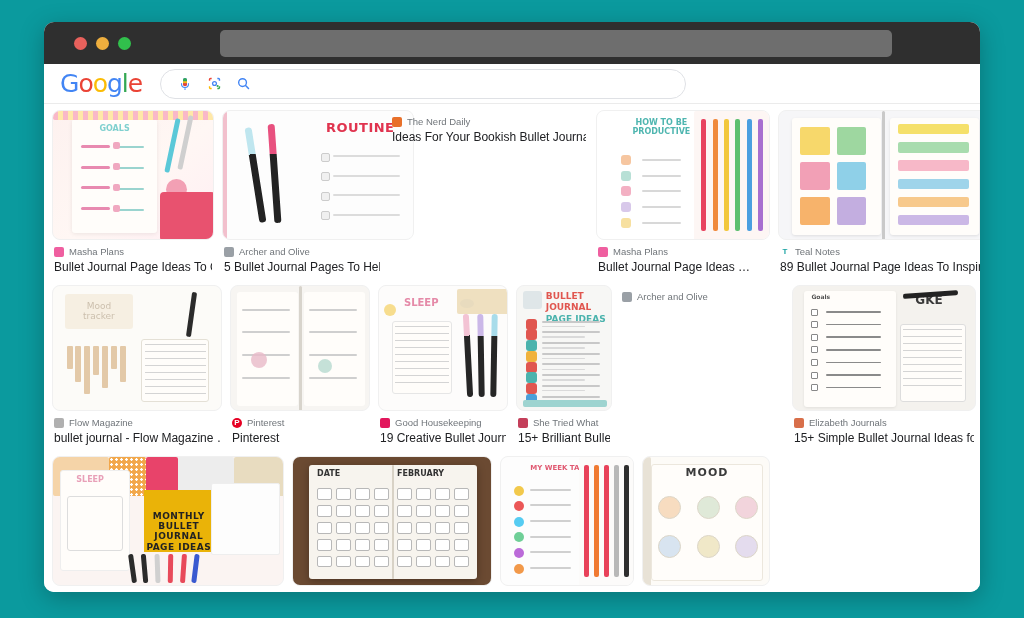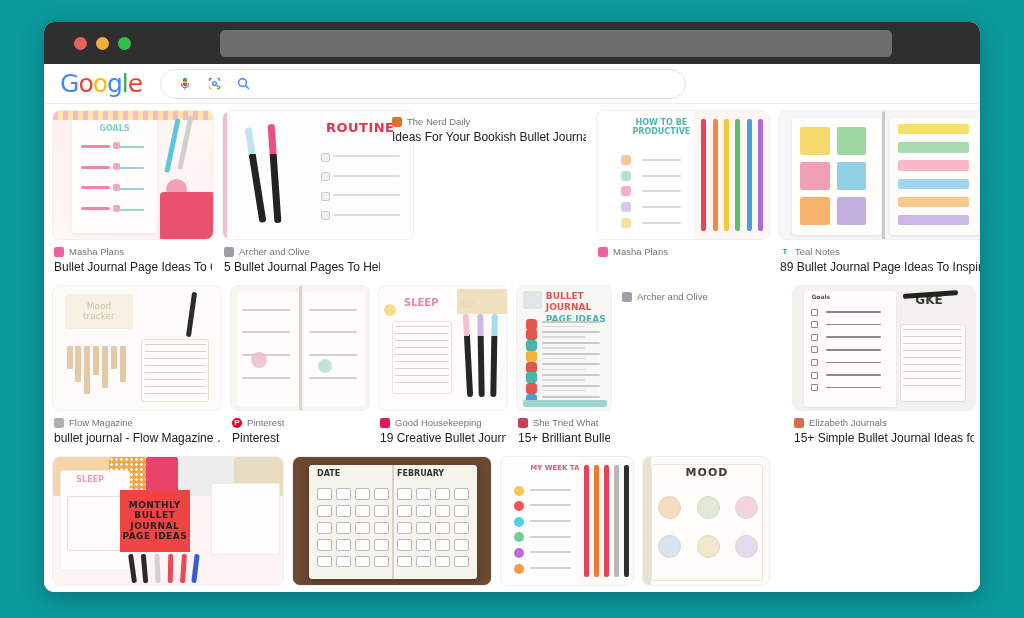--- a/index.html
+++ b/index.html
@@ -294,20 +294,21 @@
               <div class="pen" style="left:138.32999999999998px;top:7.8px;width:5px;height:111.8px;background:#5dbf6e;border-radius:2px"></div>
               <div class="pen" style="left:149.64px;top:7.8px;width:5px;height:111.8px;background:#4a9fe0;border-radius:2px"></div>
               <div class="pen" style="left:160.95000000000002px;top:7.8px;width:5px;height:111.8px;background:#a86fd0;border-radius:2px"></div>
             </div>
           </div>
           <div class="caption">
             <div class="src-line">
               <span class="favicon" style="background: rgb(239, 95, 160);"></span>
               <span>Masha Plans</span>
             </div>
+            <div class="title-line">Bullet Journal Page Ideas …</div>
           </div>
         </div>
         <div class="tile" style="width: 213px;">
           <div class="thumb" style="width: 213px; height: 130px;">
             <div class="art">
               <div style="position:absolute;inset:0;background:#f6f6f8"></div>
     <div class="paper" style="left:12.78px;top:6.5px;width:89.46px;height:117px;box-shadow:0 1px 3px rgba(0,0,0,.1)"></div>
     <div class="paper" style="left:110.76px;top:6.5px;width:89.46px;height:117px;box-shadow:0 1px 3px rgba(0,0,0,.1)"></div>
     <div class="stripe" style="left:21.3px;top:15.6px;width:29.820000000000004px;height:28.6px;background:#f7d86b;border-radius:2px"></div>
               <div class="stripe" style="left:57.510000000000005px;top:15.6px;width:29.820000000000004px;height:28.6px;background:#9ed7a0;border-radius:2px"></div>
@@ -502,21 +503,21 @@
             <div class="art">
               <div style="position:absolute;inset:0;background:#fbf4f2"></div>
     <div class="stripe" style="left:0;top:0;width:55.68px;height:39px;background:#f5d4a8"></div>
     <div class="stripe" style="left:55.68px;top:0;width:37.12px;height:39px;background:#f2a74a;background-image:radial-gradient(#fff 1px,transparent 1.5px);background-size:5px 5px"></div>
     <div class="stripe" style="left:92.80000000000001px;top:0;width:32.480000000000004px;height:41.6px;background:#e8436a"></div>
     <div class="stripe" style="left:125.28px;top:0;width:55.68px;height:39px;background:#ededed"></div>
     <div class="stripe" style="left:180.96px;top:0;width:51.04px;height:39px;background:#e8dcc0"></div>
     <div class="paper" style="left:6.96px;top:13px;width:69.6px;height:101.4px;border:1px solid #eee"></div>
     <div class="txt" style="left:13.92px;top:18.200000000000003px;width:46.400000000000006px;font-size:8px;color:#e8a0b8">SLEEP</div>
     <div class="paper" style="left:13.92px;top:39px;width:55.68px;height:54.6px;border:1px solid #ddd"></div>
-    <div style="position:absolute;left:67px;top:32.5px;width:69.6px;height:62.4px;background:#ef4444;display:flex;align-items:center;justify-content:center">
+    <div style="position:absolute;left:91px;top:32.5px;width:69.6px;height:62.4px;background:#eab308;display:flex;align-items:flex-end;justify-content:center">
       <div class="txt" style="position:static;width:100%;font-size:9px;color:#222;letter-spacing:.5px">MONTHLY<br>BULLET JOURNAL<br>PAGE IDEAS</div>
     </div>
     <div class="stripe" style="left:157.76000000000002px;top:26px;width:69.6px;height:71.5px;background:#fdfdfd;border:1px solid #eee"></div>
     <div class="pen" style="left:76.56px;bottom:2.6px;width:5px;height:28.6px;background:#2b2b2b;border-radius:2px;transform:rotate(-8deg)"></div>
               <div class="pen" style="left:89.32000000000001px;bottom:2.6px;width:5px;height:28.6px;background:#2b2b2b;border-radius:2px;transform:rotate(-5deg)"></div>
               <div class="pen" style="left:102.08px;bottom:2.6px;width:5px;height:28.6px;background:#d0d0d0;border-radius:2px;transform:rotate(-2deg)"></div>
               <div class="pen" style="left:114.84px;bottom:2.6px;width:5px;height:28.6px;background:#e84a5a;border-radius:2px;transform:rotate(1deg)"></div>
               <div class="pen" style="left:127.60000000000001px;bottom:2.6px;width:5px;height:28.6px;background:#e84a5a;border-radius:2px;transform:rotate(4deg)"></div>
               <div class="pen" style="left:140.35999999999999px;bottom:2.6px;width:5px;height:28.6px;background:#3a5ad0;border-radius:2px;transform:rotate(7deg)"></div>
             </div>

